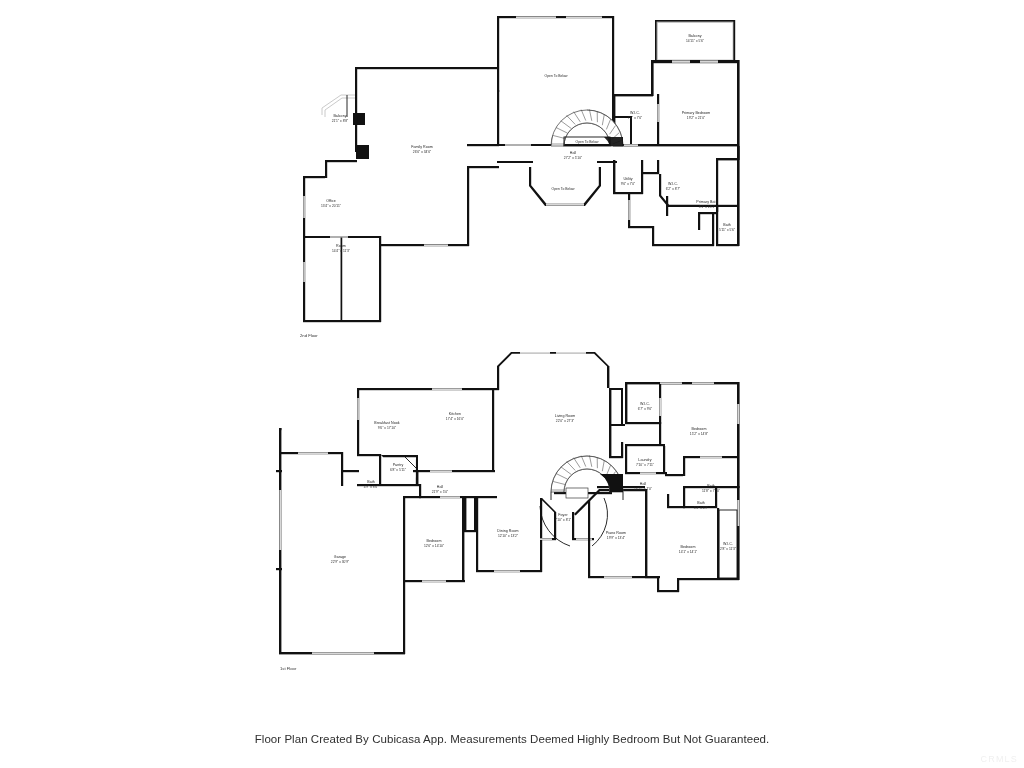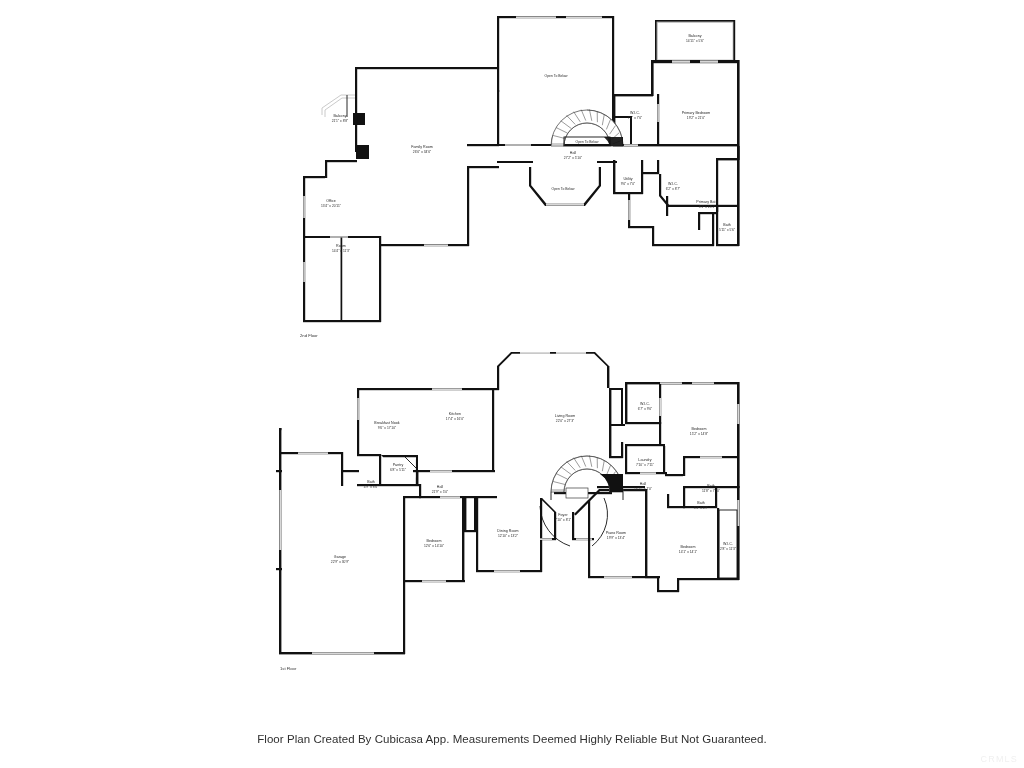--- a/index.html
+++ b/index.html
@@ -465,14 +465,14 @@
       <text class="roomname" x="728" y="545">W.I.C.</text>
       <text class="roomdim" x="728" y="549.6">2'8" x 11'3"</text>
 
       <text class="floorlabel" x="280" y="670">1st Floor</text>
     </g>
   </g>
 
 </svg>
 </div>
 
-<div id="caption">Floor Plan Created By Cubicasa App. Measurements Deemed Highly Reliable But Not Guaranteed.</div>
+<div id="caption">Floor Plan Created By Cubicasa App. Measurements Deemed Highly Bedroom But Not Guaranteed.</div>
 <div id="watermark">CRMLS</div>
 
 </body></html>

